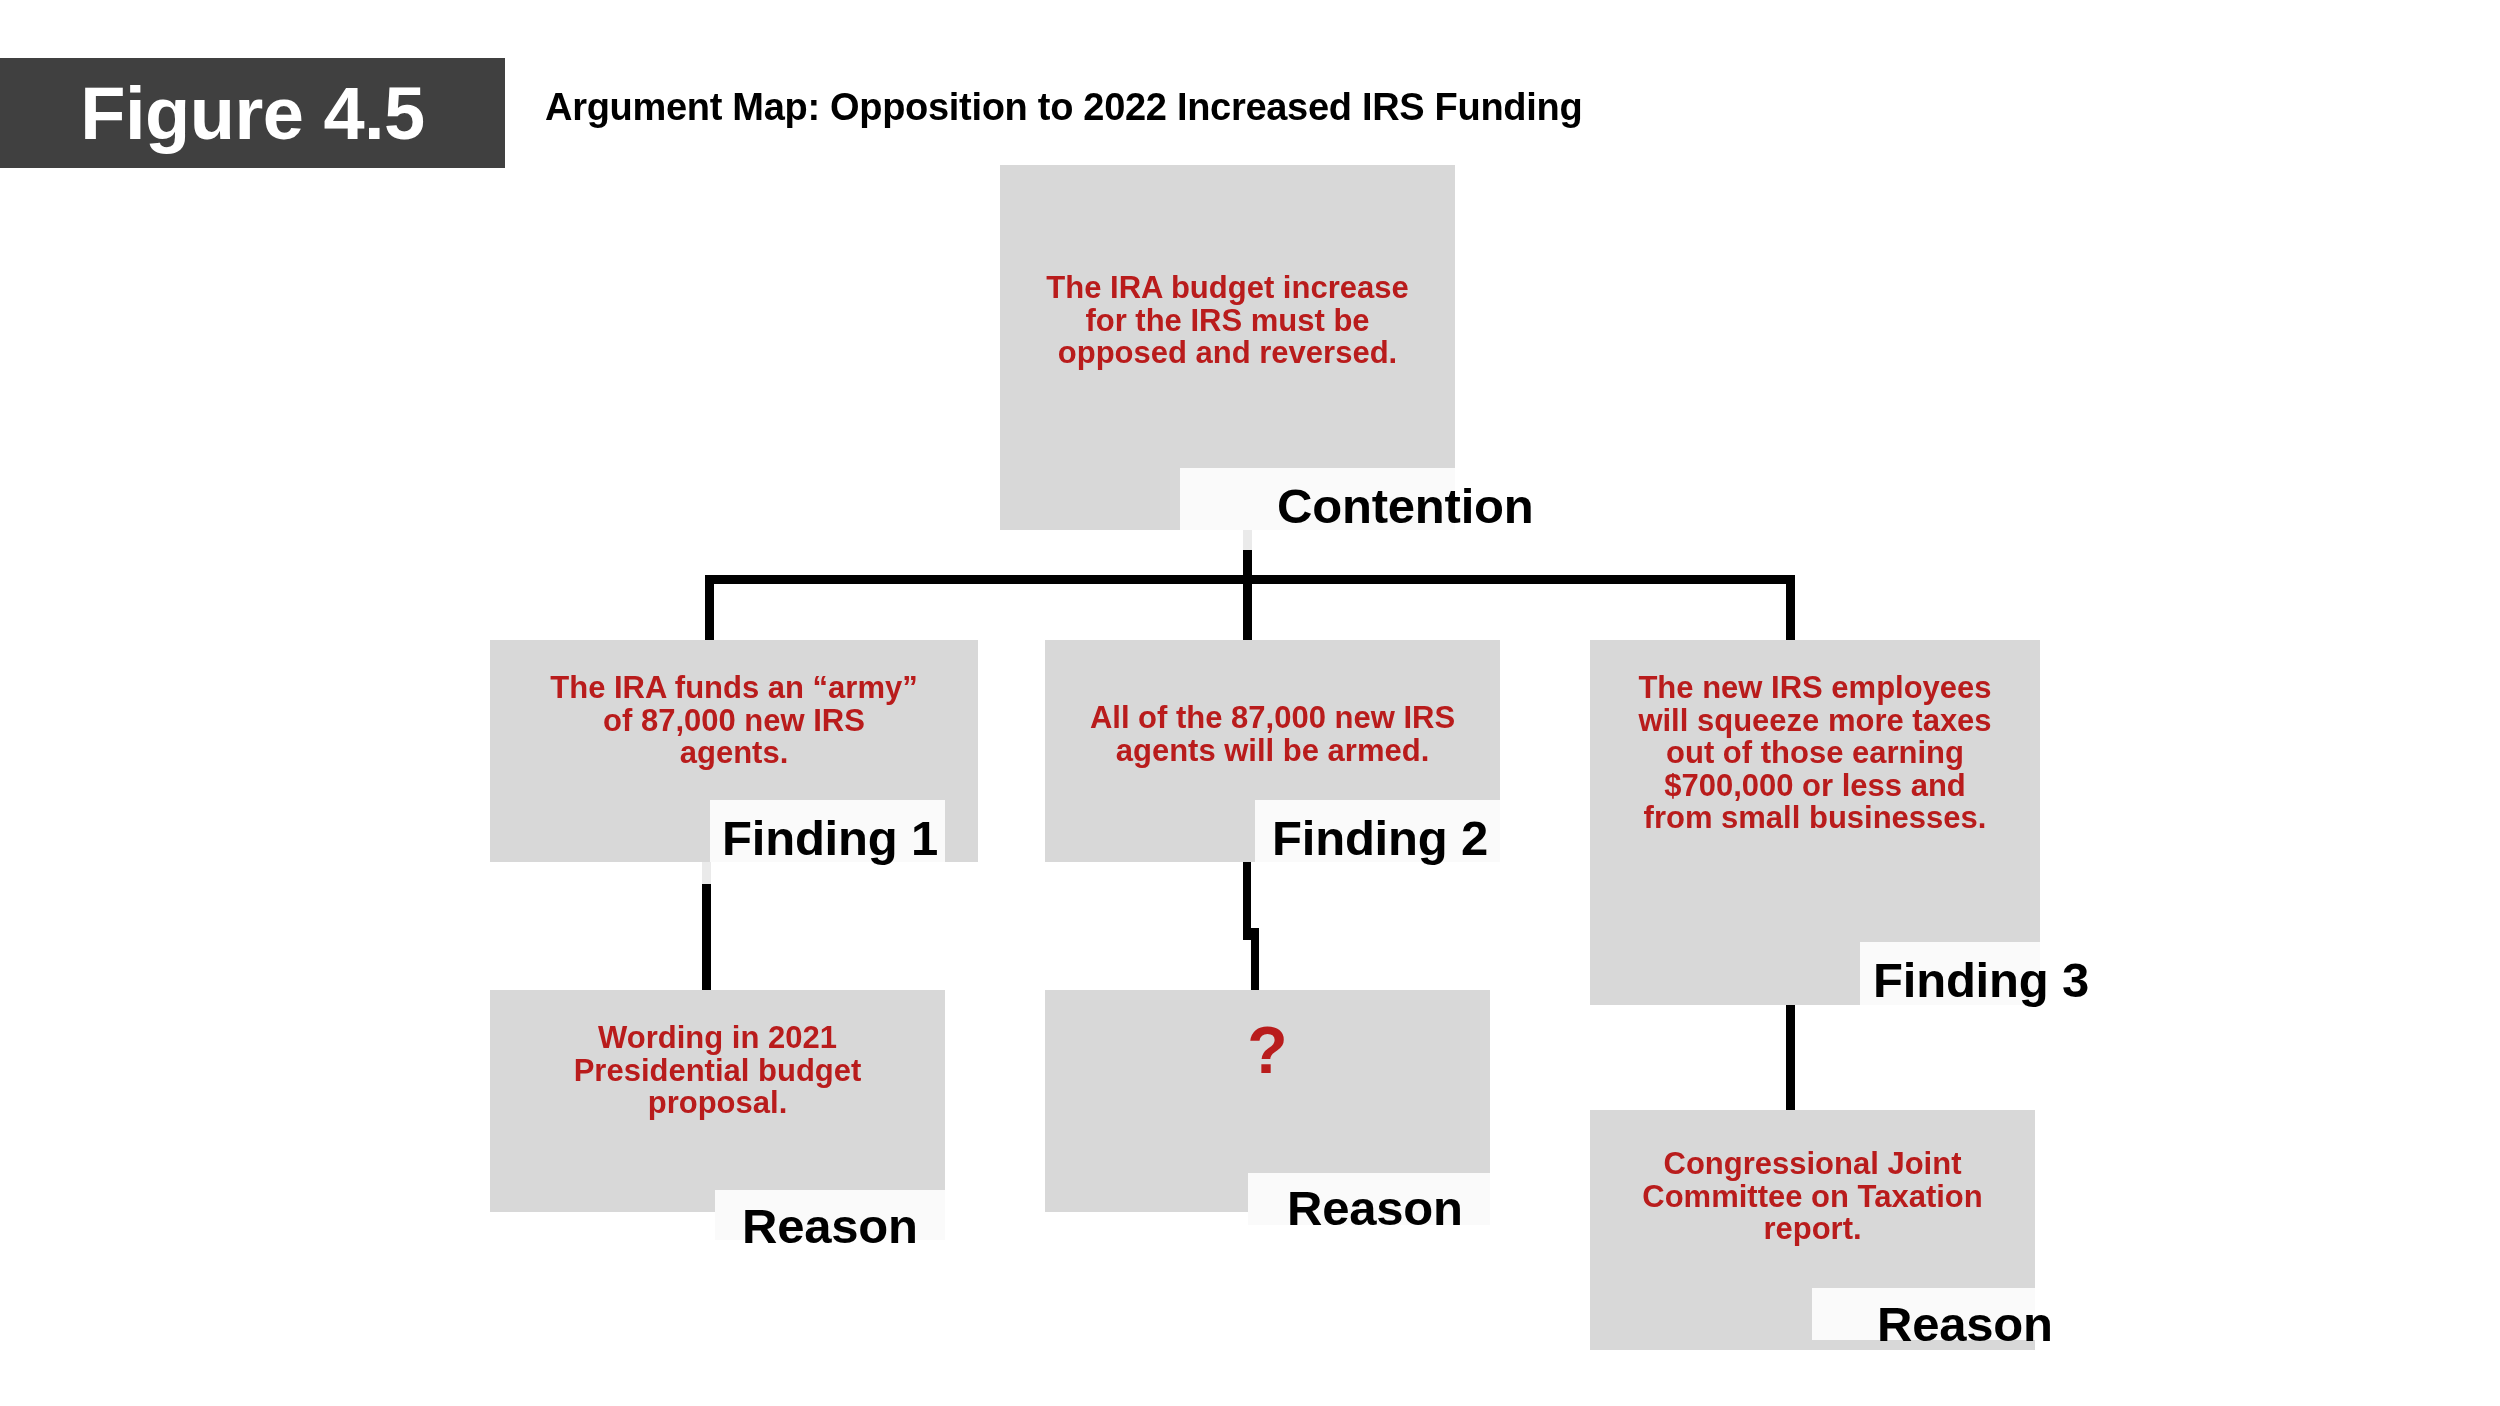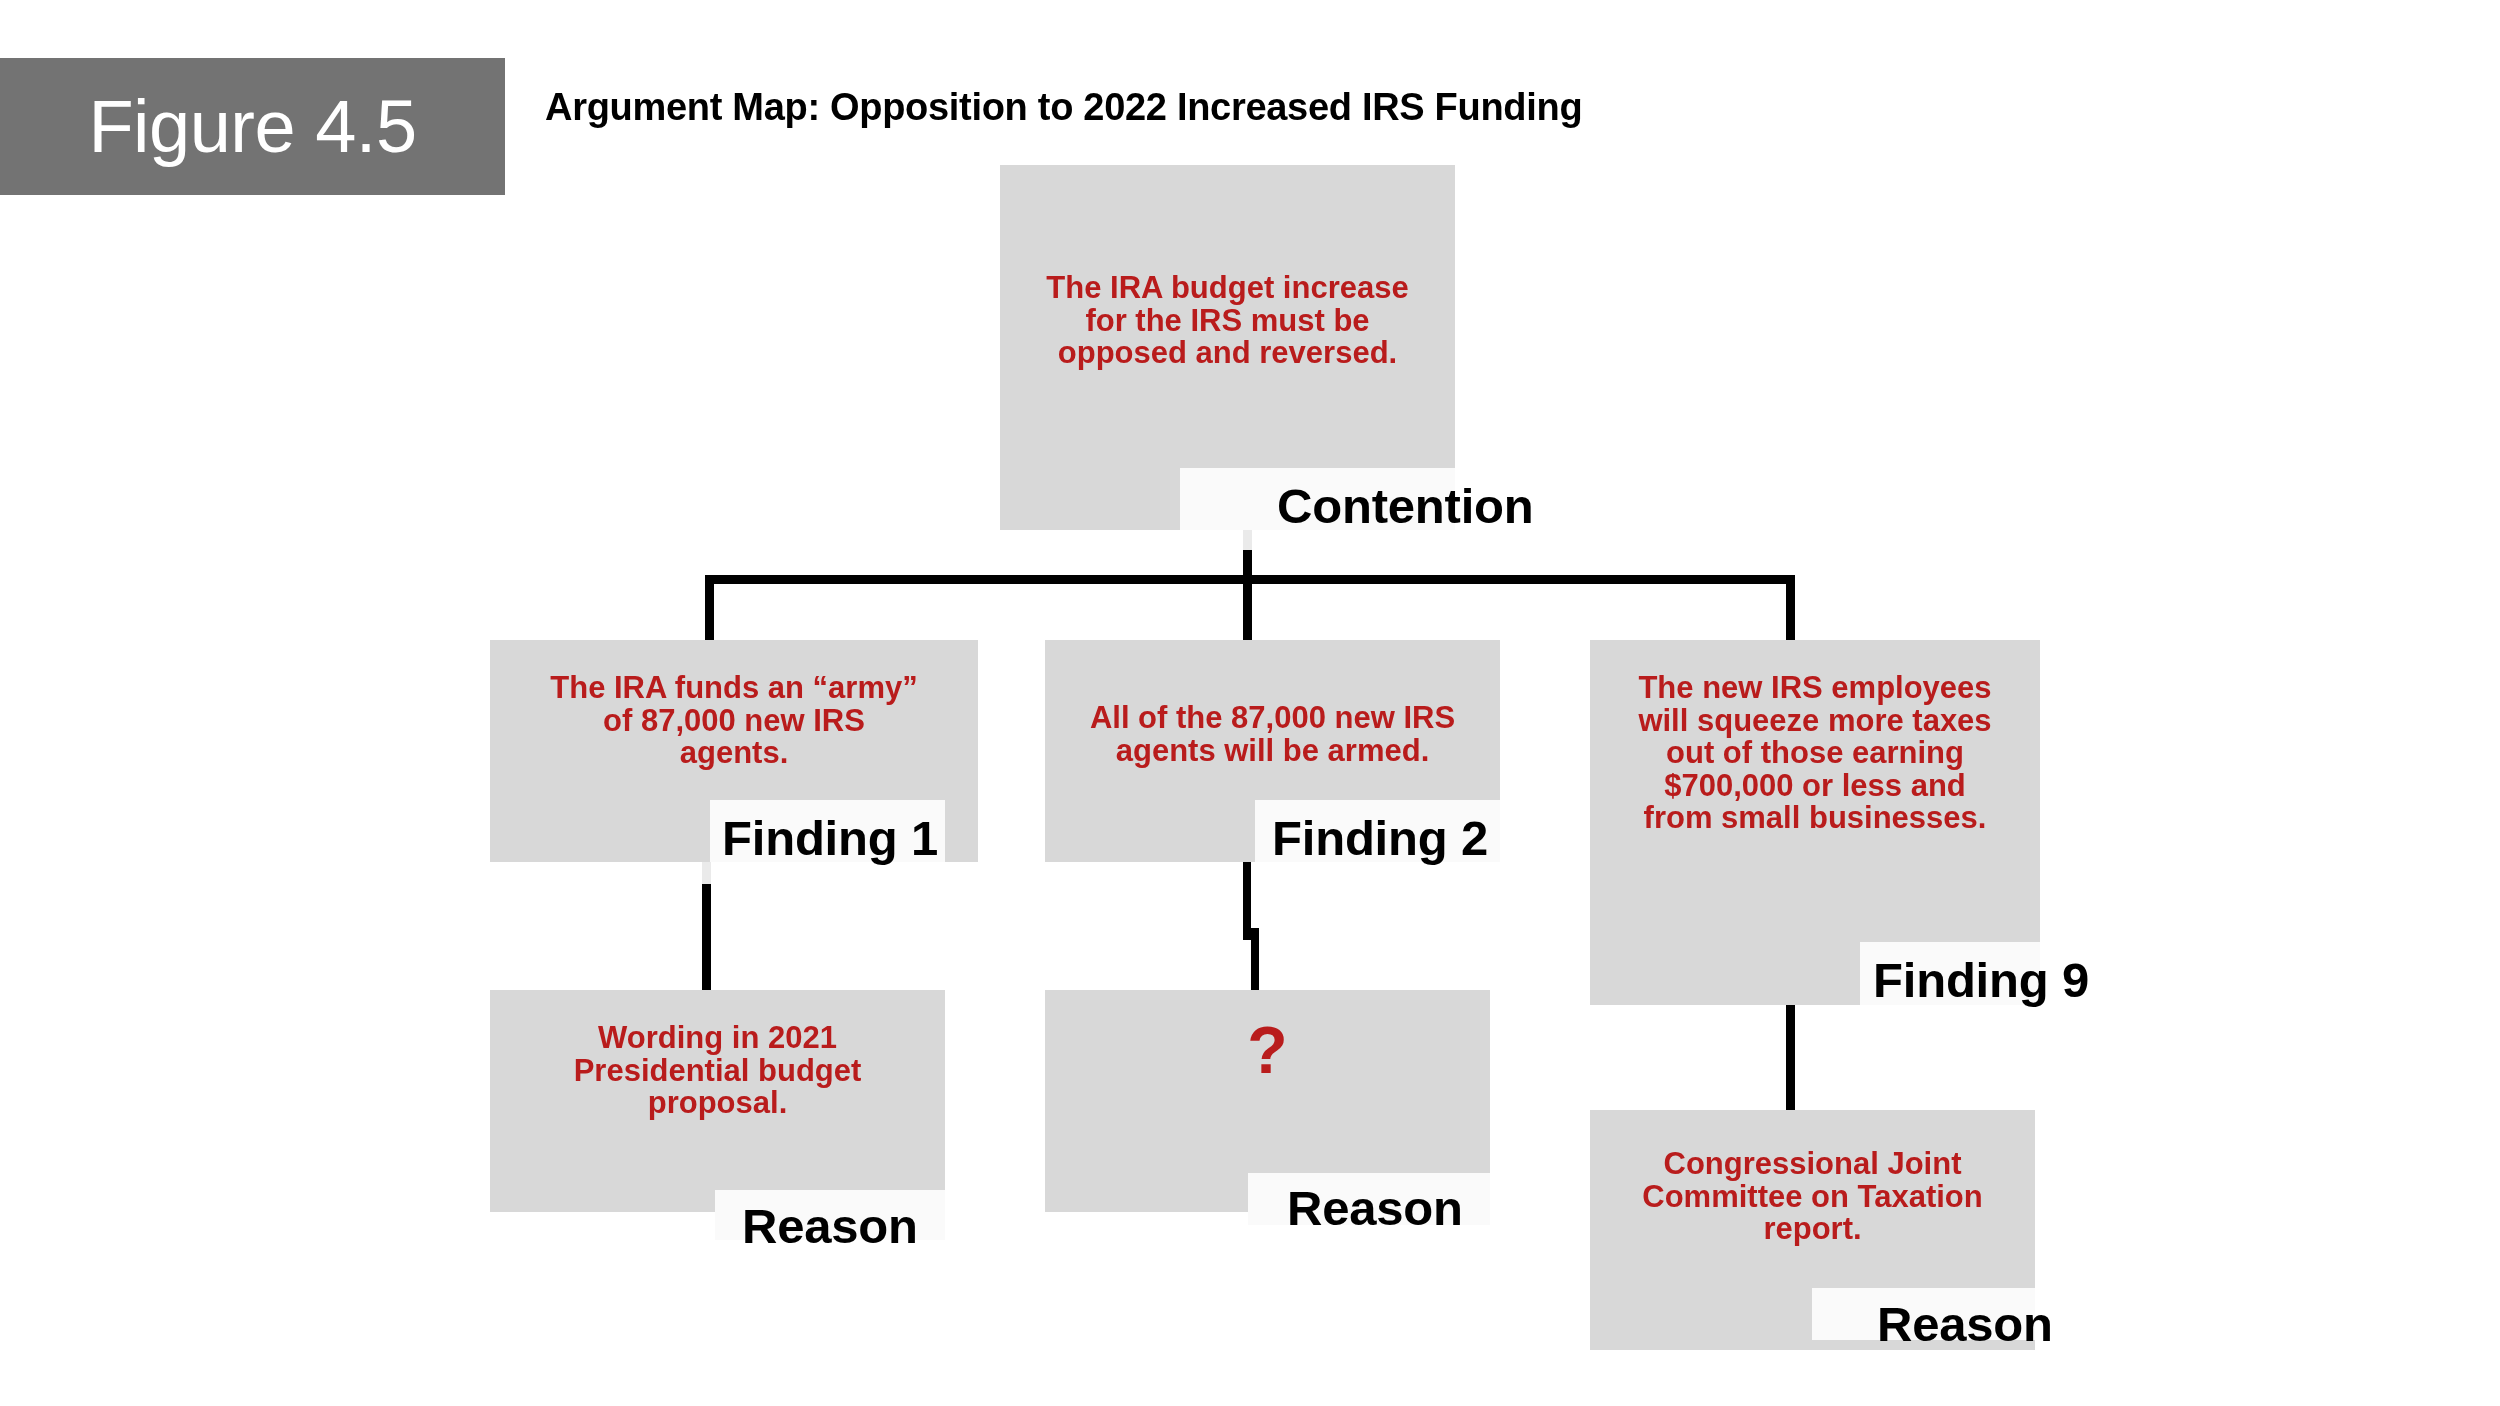--- a/index.html
+++ b/index.html
@@ -16,25 +16,25 @@
     font-family: "Liberation Sans", "DejaVu Sans", sans-serif;
     overflow: hidden;
   }
 
   
   .figure-tag {
     position: absolute;
     left: 0px;
     top: 58px;
     width: 505px;
-    height: 137px;
-    background: #737373;
+    height: 110px;
+    background: #404040;
     color: #ffffff;
     font-size: 74px;
-    font-weight: normal;
+    font-weight: bold;
     display: flex;
     align-items: center;
     justify-content: center;
     letter-spacing: -0.5px;
   }
   .map-title {
     position: absolute;
     left: 545px;
     top: 68px;
     width: 1860px;
@@ -157,21 +157,21 @@
 
   <div class="node" style="left:1590px; top:640px; width:450px; height:365px;">
     <div class="node-body"></div>
     <div class="node-text" style="top:32px;">The new IRS employees
 will squeeze more taxes
 out of those earning
 $700,000 or less and
 from small businesses.</div>
   </div>
   <div class="node-label-bg" style="left:1860px; top:942px; width:180px; height:63px;"></div>
-  <div class="node-label" style="left:1873px; top:952px;">Finding 9</div>
+  <div class="node-label" style="left:1873px; top:952px;">Finding 3</div>
 
   <div class="node" style="left:490px; top:990px; width:455px; height:222px;">
     <div class="node-body"></div>
     <div class="node-text" style="top:32px;">Wording in 2021
 Presidential budget
 proposal.</div>
   </div>
   <div class="node-label-bg" style="left:715px; top:1190px; width:230px; height:50px;"></div>
   <div class="node-label" style="left:742px; top:1198px;">Reason</div>
 

